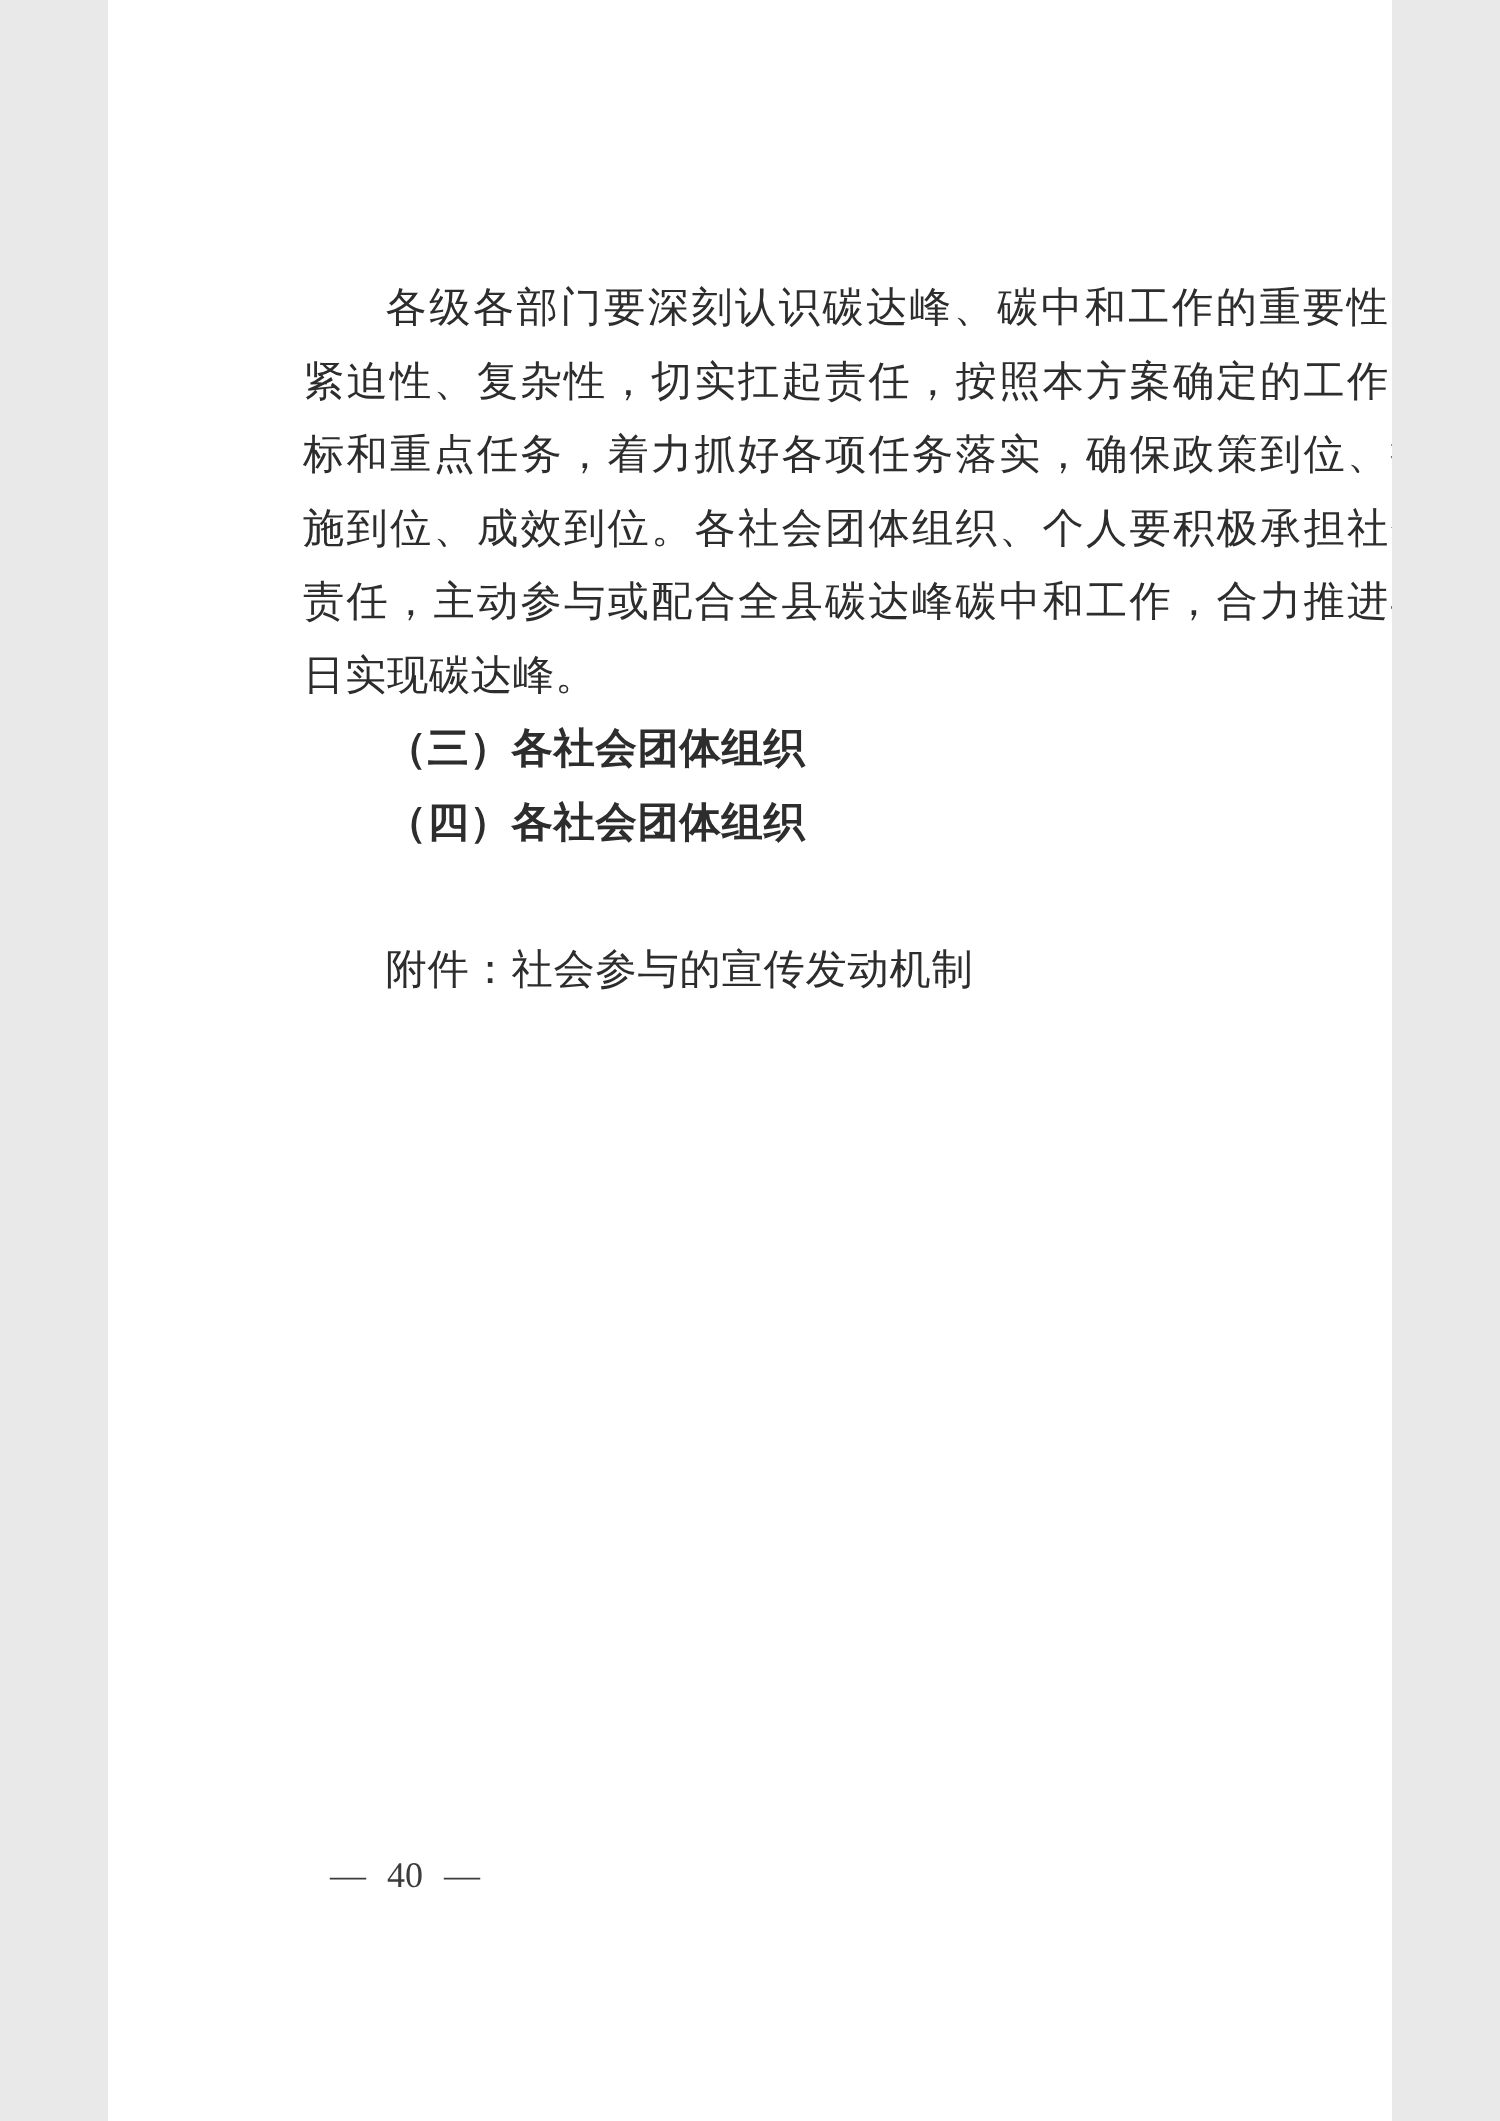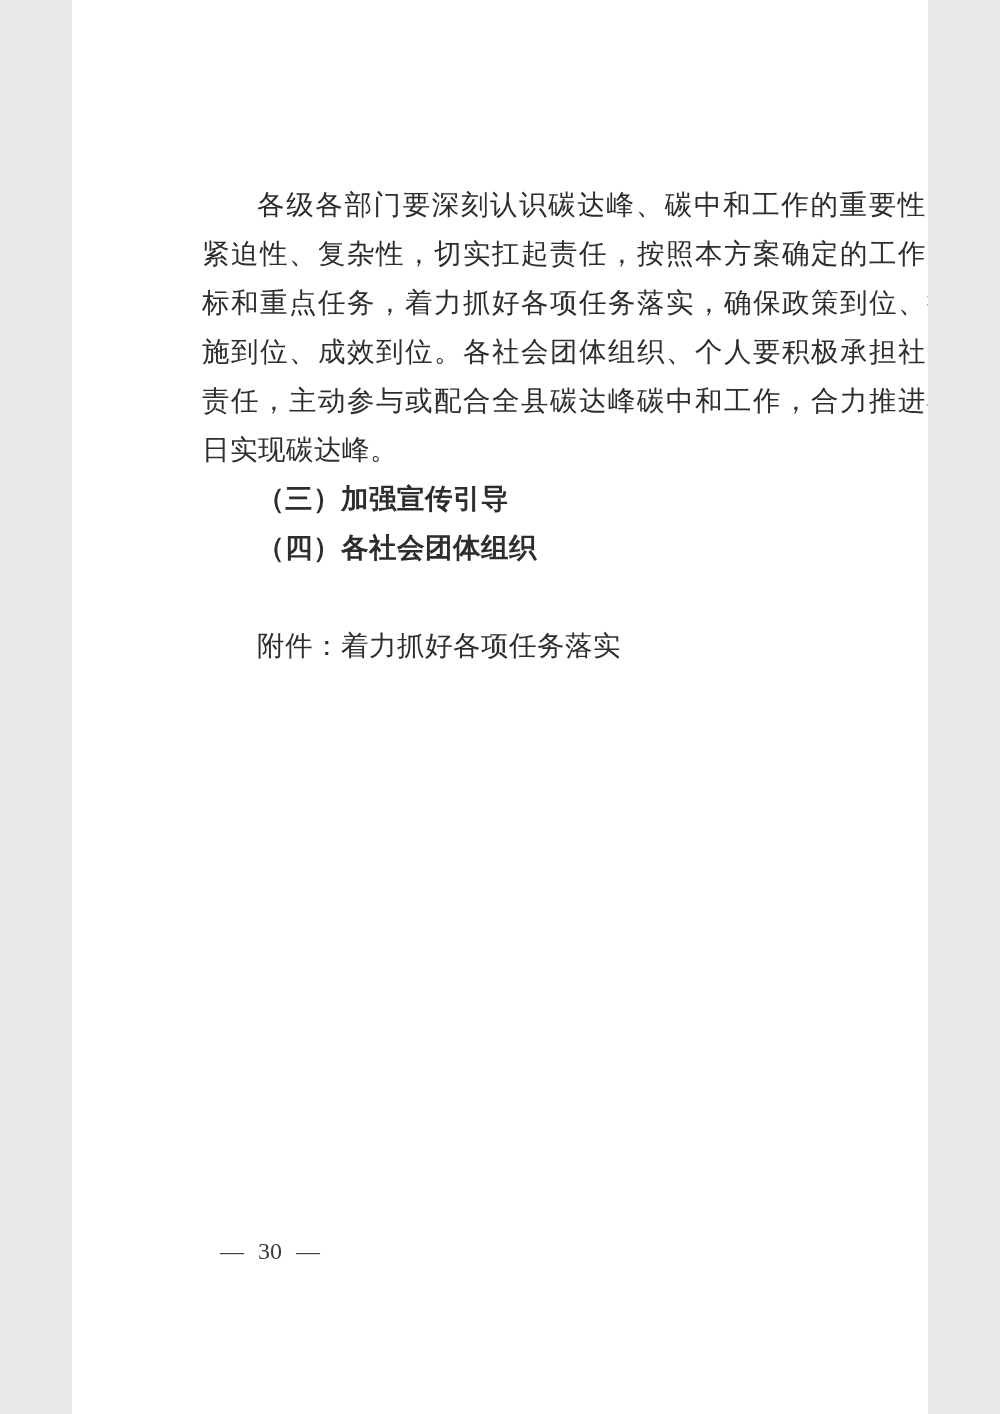--- a/index.html
+++ b/index.html
@@ -47,19 +47,19 @@
     color: #3c3c3c;
     word-spacing: 8px;
   }
 </style>
 </head>
 <body>
 
 <div class="page">
   <div class="content">
     <p>各级各部门要深刻认识碳达峰、碳中和工作的重要性、紧迫性、复杂性，切实扛起责任，按照本方案确定的工作目标和重点任务，着力抓好各项任务落实，确保政策到位、措施到位、成效到位。各社会团体组织、个人要积极承担社会责任，主动参与或配合全县碳达峰碳中和工作，合力推进早日实现碳达峰。</p>
-    <p class="heading">（三）加强宣传引导</p>
+    <p class="heading">（三）各社会团体组织</p>
     <p class="heading">（四）各社会团体组织</p>
-    <p class="attachment">附件：着力抓好各项任务落实</p>
+    <p class="attachment">附件：社会参与的宣传发动机制</p>
   </div>
 
-  <div class="footer">— 30 —</div>
+  <div class="footer">— 40 —</div>
 </div>
 
 </body></html>

